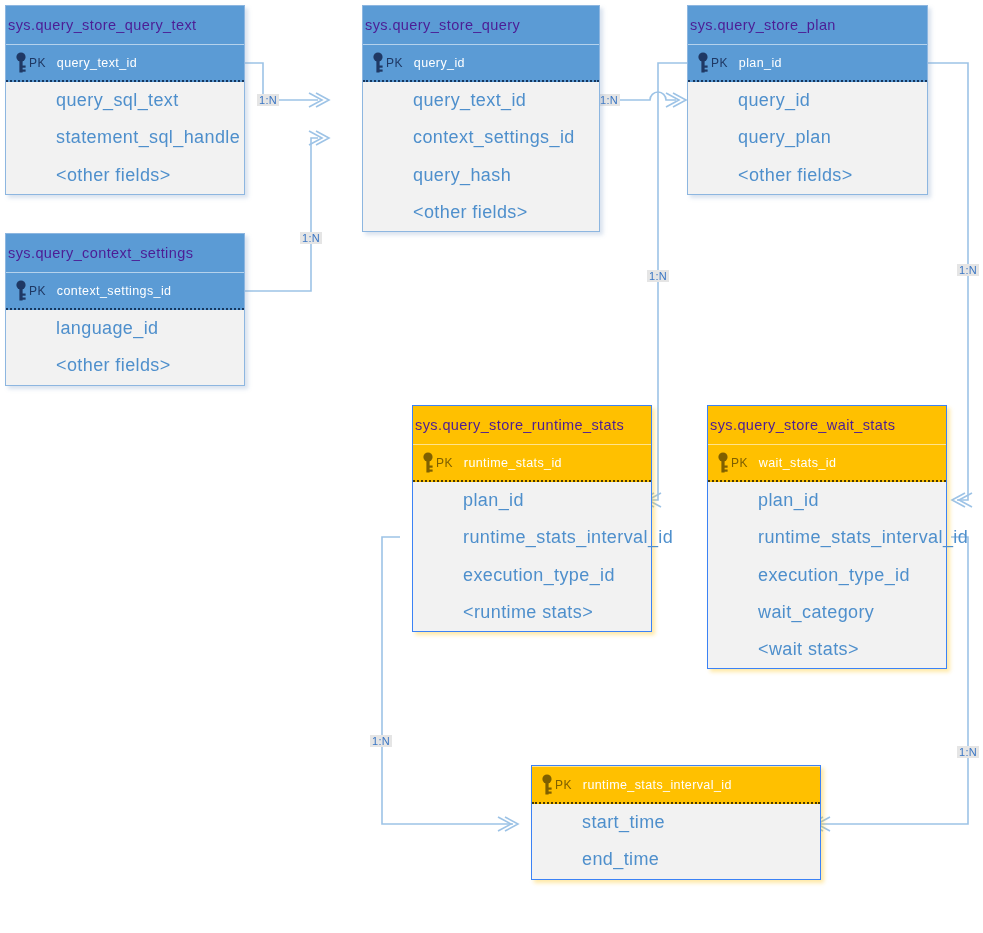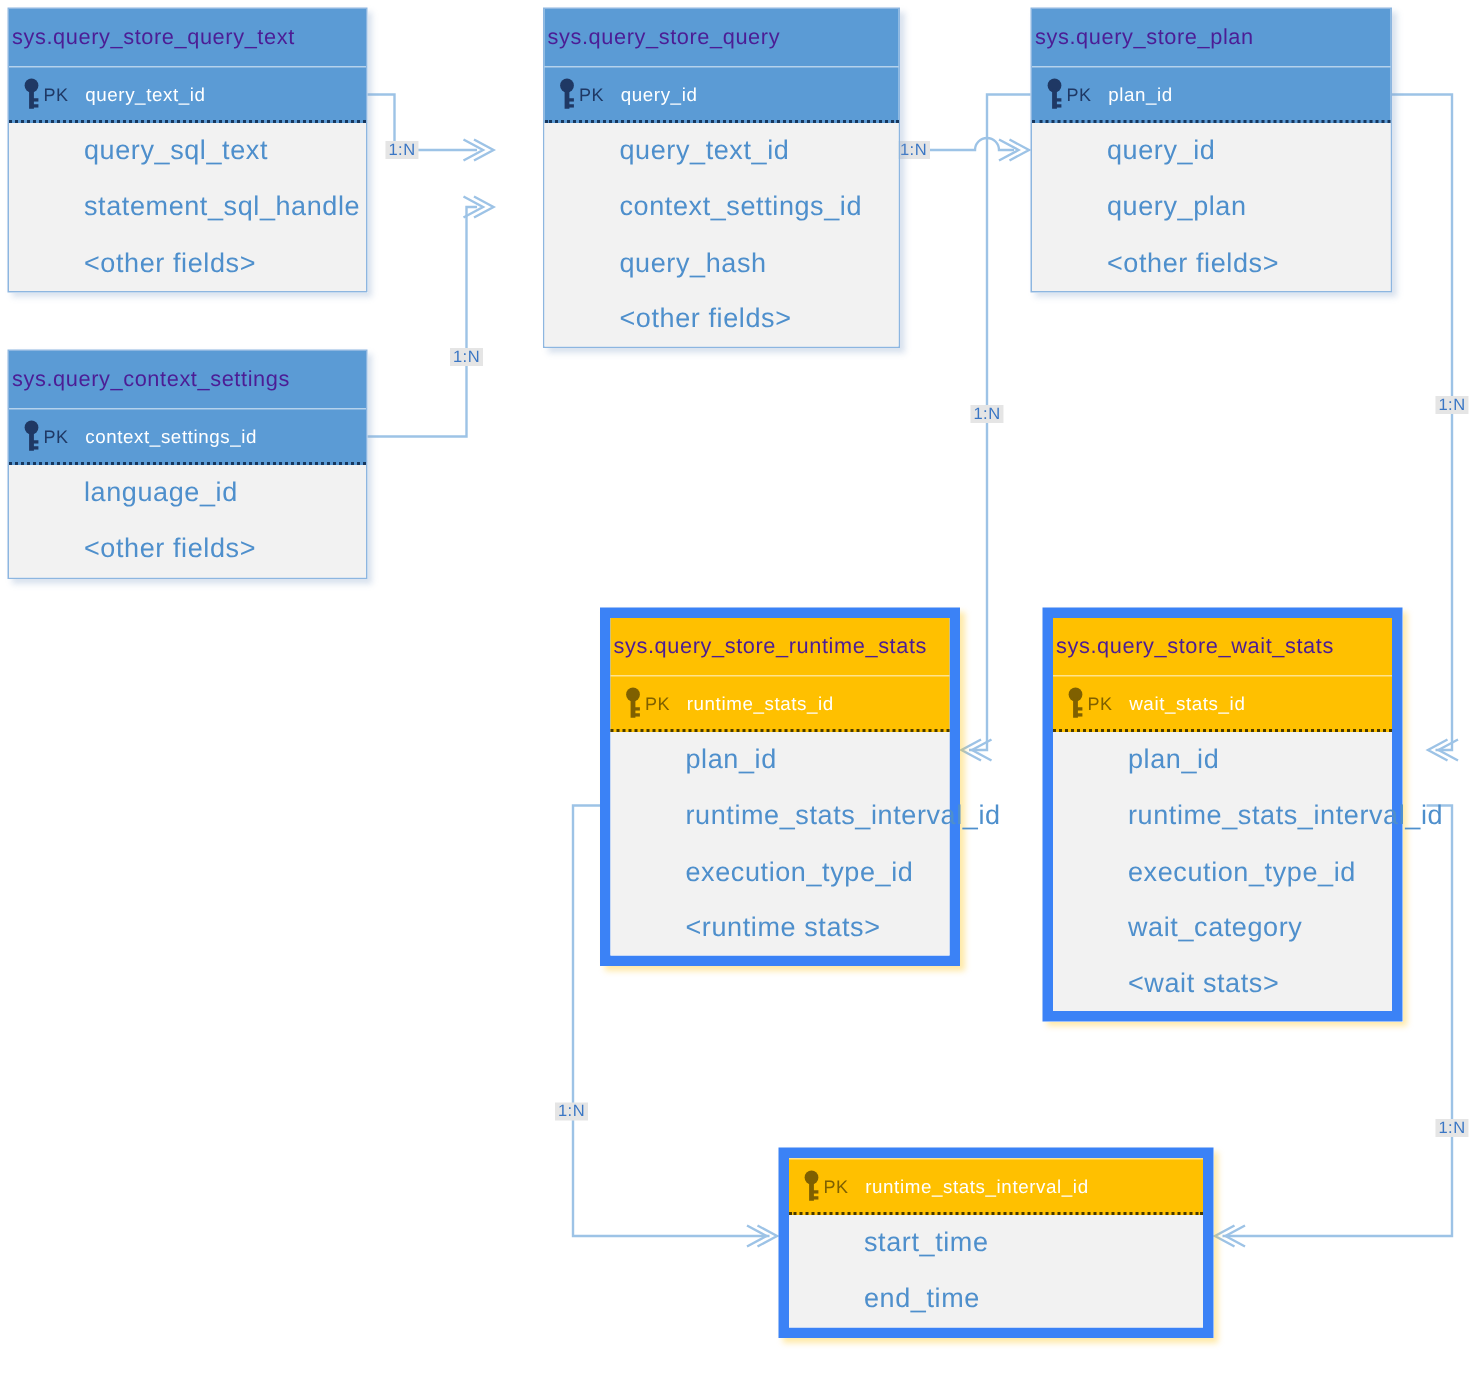--- a/index.html
+++ b/index.html
@@ -14,22 +14,23 @@
   .entity{
     position:absolute;
     box-sizing:border-box;
     font-family:"Liberation Sans", sans-serif;
   }
   .entity.blue{
     border:1px solid #8db6e0;
     box-shadow:3px 3px 4px rgba(130,160,200,0.30);
   }
   .entity.orange{
-    border:7px solid #3b82f6;
+    border:1px solid #3b82f6;
     box-shadow:3px 3px 4px rgba(255,192,0,0.35);
+    margin-left:12px;
   }
   .t-header{
     height:38px;
     display:flex;align-items:center;
     padding-left:2px;
     color:#4c1d95;
     font-size:14.5px;
     letter-spacing:0.4px;
   }
   .blue .t-header{background:#5B9BD5;}

